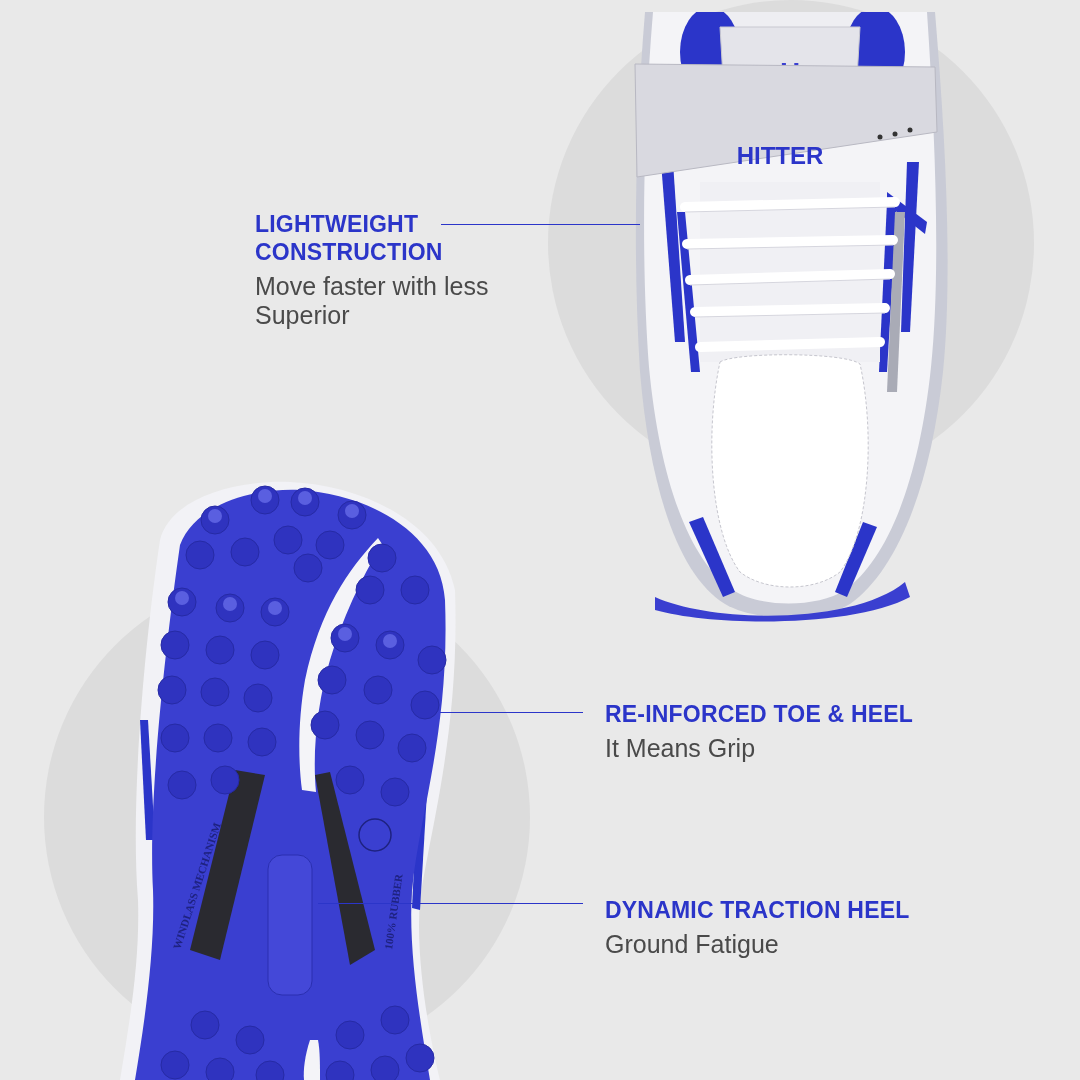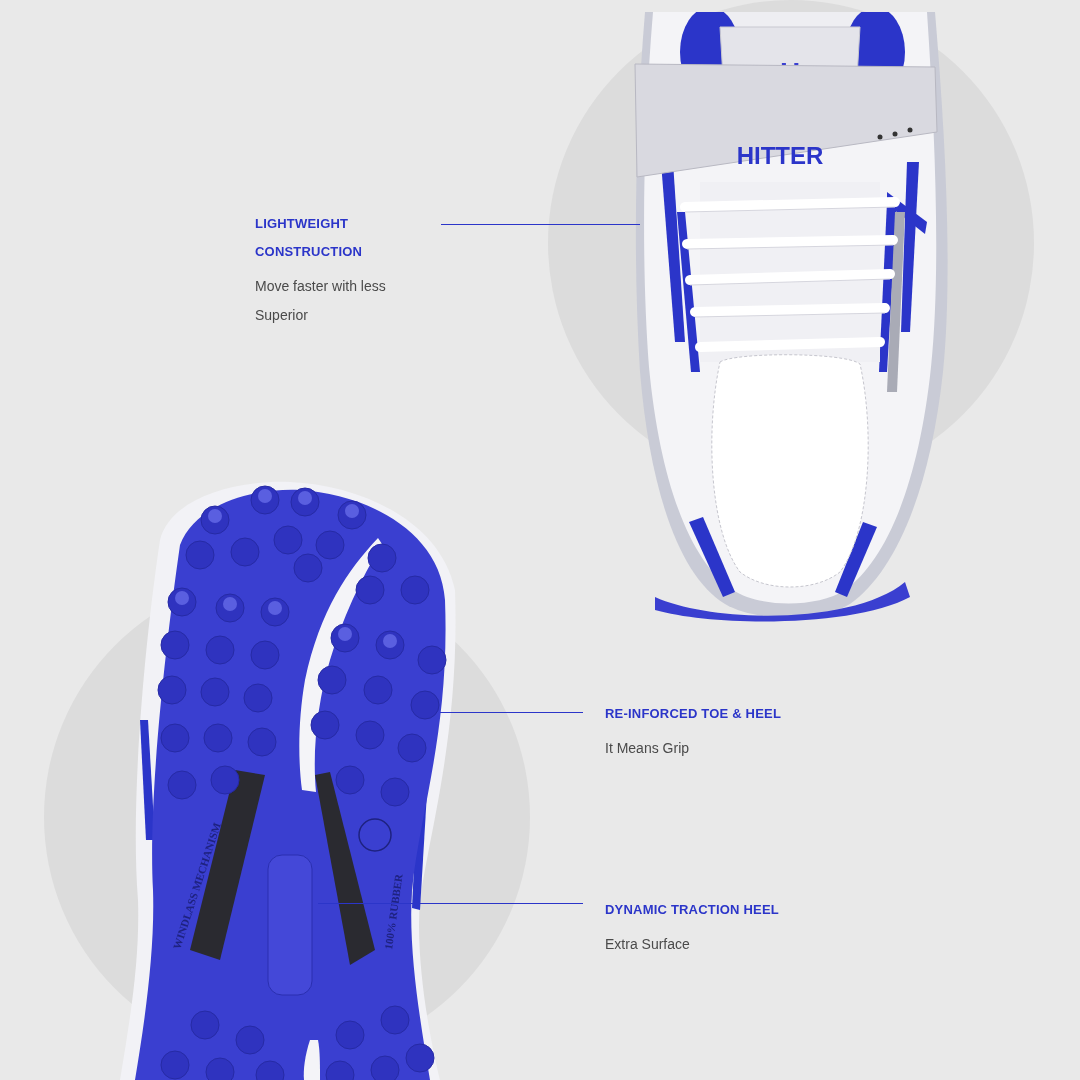--- a/index.html
+++ b/index.html
@@ -3,22 +3,22 @@
 <meta charset="utf-8">
 <style>
   html, body { margin:0; padding:0; }
   body { width:1080px; height:1080px; overflow:hidden; background:#e9e9e9; position:relative; font-family:"Liberation Sans", sans-serif; }
   .canvas { position:absolute; left:0; top:0; width:1080px; height:1080px; overflow:hidden; background:#e9e9e9; }
   .bg-circle { position:absolute; border-radius:50%; background:#dcdcdc; }
   .circle-top { left:548px; top:0px; width:486px; height:486px; }
   .circle-bottom { left:44px; top:574px; width:486px; height:486px; }
 
   .feature { position:absolute; }
-  .feature .title { color:#2b35c9; font-weight:700; font-size:13px; line-height:28px; letter-spacing:0.2px; }
-  .feature .desc { color:#4a4a4a; font-size:14px; line-height:29px; margin-top:6px; }
+  .feature .title { color:#2b35c9; font-weight:700; font-size:23px; line-height:28px; letter-spacing:0.2px; }
+  .feature .desc { color:#4a4a4a; font-size:25px; line-height:29px; margin-top:6px; }
   .f1 { left:255px; top:210px; width:300px; }
   .f2 { left:605px; top:700px; width:360px; }
   .f3 { left:605px; top:896px; width:420px; }
 
   .leader { position:absolute; height:1px; background:#2b35c9; }
   .l1 { left:441px; top:224px; width:199px; }
   .l2 { left:440px; top:712px; width:143px; }
   .l3 { left:318px; top:903px; width:265px; }
 
   .shoe { position:absolute; }
@@ -187,16 +187,16 @@
   <div class="feature f2">
     <div class="title">RE-INFORCED TOE &amp; HEEL</div>
     <div class="desc">
       <div>It Means Grip</div>
     </div>
   </div>
 
   <div class="feature f3">
     <div class="title">DYNAMIC TRACTION HEEL</div>
     <div class="desc">
-      <div>Extra Surface</div>
+      <div>Ground Fatigue</div>
     </div>
   </div>
 </div>
 
 </body></html>

